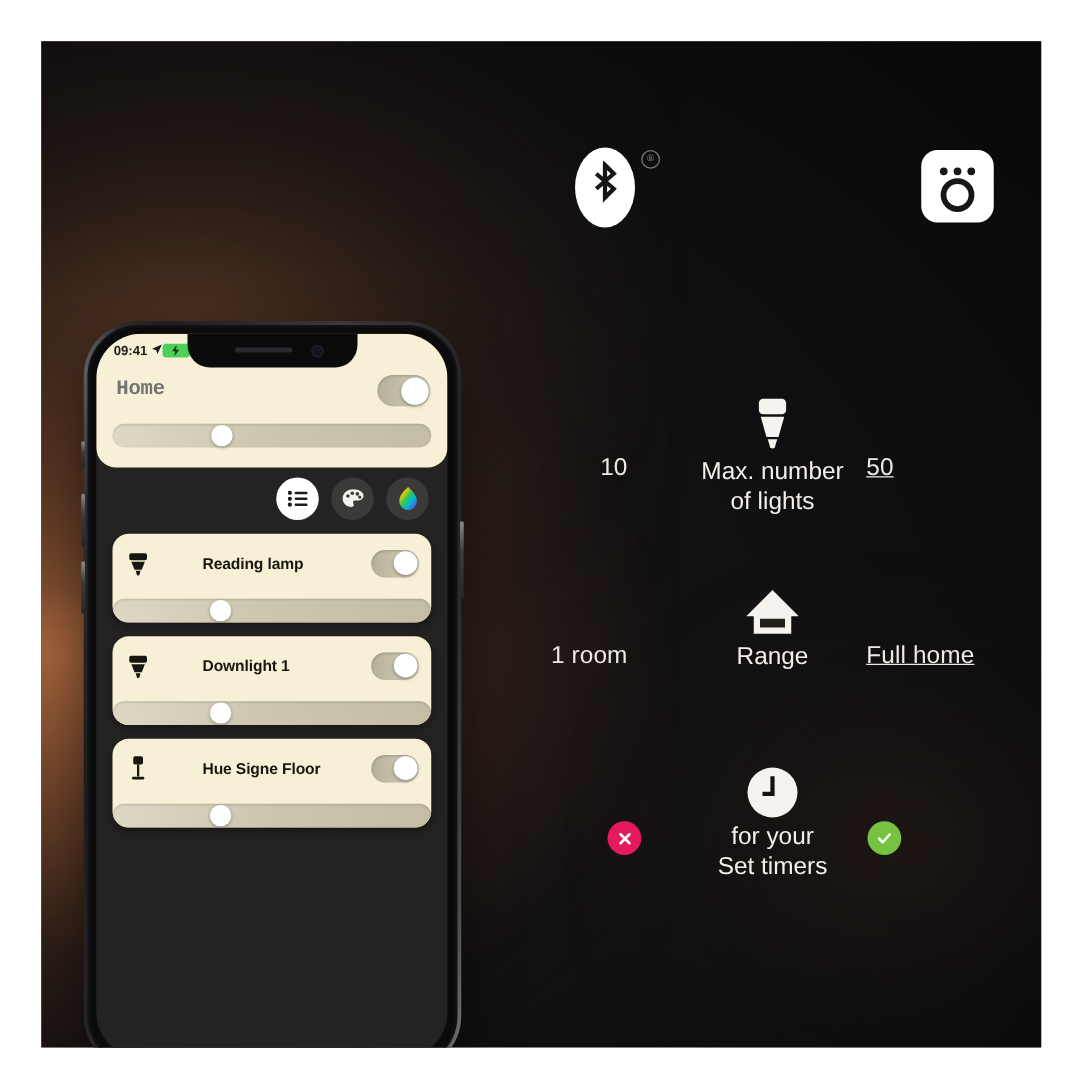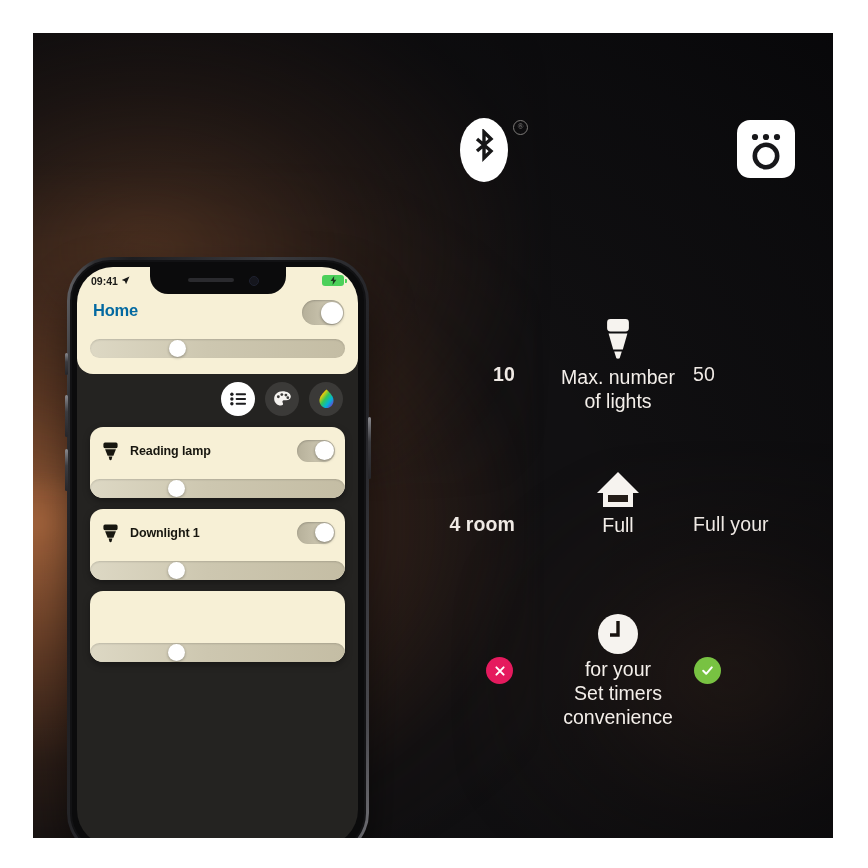--- a/index.html
+++ b/index.html
@@ -110,22 +110,22 @@
   }
 
   .cmp-row { position: absolute; left: 0; width: 430px; }
   .cmp-left, .cmp-right {
     position: absolute;
     color: #efe9e4;
     font-size: 19.5px;
     letter-spacing: .1px;
     white-space: nowrap;
   }
-  .cmp-left  { right: 318px; text-align: left; font-weight: bold; }
-  .cmp-right { left: 290px; text-align: center; }
+  .cmp-left  { right: 331px; text-align: left; }
+  .cmp-right { left: 290px; text-align: center; text-decoration: underline; }
   .cmp-mid {
     position: absolute;
     left: 108px;
     width: 214px;
     text-align: center;
     color: #f4efea;
     font-size: 19.5px;
     line-height: 24px;
   }
   .cmp-icon {
@@ -236,21 +236,20 @@
     background: #f7f0d6;
     border-radius: 0 0 16px 16px;
     z-index: 5;
   }
   .statusbar {
     position: absolute;
     left: 0; top: 0;
     width: 281px; height: 27px;
     display: flex;
     align-items: center;
-    justify-content: space-between;
     padding: 0 14px;
     box-sizing: border-box;
     font-size: 10.5px;
     font-weight: bold;
     color: #1a1a18;
   }
   .sb-left { display: flex; align-items: center; gap: 3px; }
   .battery {
     width: 22px; height: 11px;
     border-radius: 3px;
@@ -266,22 +265,23 @@
     right: -2.5px; top: 3.5px;
     width: 1.8px; height: 4px;
     border-radius: 0 1px 1px 0;
     background: #4cd05a;
   }
   .home-title {
     position: absolute;
     left: 16px; top: 34px;
     font-size: 16.5px;
     font-weight: bold;
-    color: #0369a1;
+    color: #737373;
     letter-spacing: -.2px;
+    font-family: Liberation Mono, monospace;
   }
   .big-toggle {
     position: absolute;
     right: 14px; top: 33px;
   }
   .toggle {
     width: 42px; height: 25px;
     border-radius: 13px;
     background: linear-gradient(90deg,#b6b09a 0%,#c9c3ad 55%,#d8d2bd 100%);
     position: relative;
@@ -368,20 +368,21 @@
     align-items: center;
     justify-content: center;
     flex: 0 0 40px;
   }
   .light-name {
     font-size: 12.5px;
     font-weight: bold;
     color: #17160f;
     letter-spacing: -.1px;
     flex: 1;
+    margin-left: 32px;
   }
   .light-toggle { margin-right: 10px; }
   .light-toggle .toggle { width: 38px; height: 22px; border-radius: 11px; }
   .light-toggle .toggle .knob { width: 19px; height: 19px; }
   .light-slider {
     position: absolute;
     left: 0; bottom: 0;
     width: 255px;
   }
   .light-slider .slider { border-radius: 10px; height: 19px; }
@@ -426,49 +427,48 @@
             <path d="M11.2 34.4 h7.6 l-1.6 5.2 a2.2 2.2 0 0 1 -4.4 0 z" fill="#f6f3ef"></path>
           </svg>
         </div>
         <div>Max. number</div>
         <div>of lights</div>
       </div>
       <div class="cmp-right" style="top:44px">50</div>
     </div>
 
     <div class="cmp-row" style="top:434px">
-      <div class="cmp-left" style="top:46px">4 room</div>
+      <div class="cmp-left" style="top:46px">1 room</div>
       <div class="cmp-mid">
         <div class="cmp-icon">
           <svg width="48" height="42" viewBox="0 0 48 42">
             <path d="M24 3 L45 24 L39 24 L39 38 L9 38 L9 24 L3 24 Z" fill="#f6f3ef"></path>
             <rect x="14" y="26" width="20" height="7" fill="#241d18"></rect>
           </svg>
         </div>
-        <div>Full</div>
-      </div>
-      <div class="cmp-right" style="top:46px">Full your</div>
+        <div>Range</div>
+      </div>
+      <div class="cmp-right" style="top:46px">Full home</div>
     </div>
 
     <div class="cmp-row" style="top:578px">
       <div class="mark-circle mark-x" style="left:83px; top:46px;">
         <svg width="14" height="14" viewBox="0 0 14 14">
           <path d="M3.4 3.4 L10.6 10.6 M10.6 3.4 L3.4 10.6" stroke="#ffffff" stroke-width="2" stroke-linecap="round"></path>
         </svg>
       </div>
       <div class="cmp-mid">
         <div class="cmp-icon">
           <svg width="42" height="42" viewBox="0 0 42 42">
             <circle cx="21" cy="21" r="20" fill="#f6f3ef"></circle>
             <path d="M21 8 L21 22 L13 22" fill="none" stroke="#18120e" stroke-width="3.4" stroke-linecap="butt" stroke-linejoin="miter"></path>
           </svg>
         </div>
         <div>for your</div>
         <div>Set timers</div>
-        <div>convenience</div>
       </div>
       <div class="mark-circle mark-v" style="left:291px; top:46px;">
         <svg width="15" height="15" viewBox="0 0 15 15">
           <path d="M3.2 7.8 L6.2 10.8 L11.8 4.4" fill="none" stroke="#ffffff" stroke-width="2" stroke-linecap="round" stroke-linejoin="round"></path>
         </svg>
       </div>
     </div>
   </div>
 
   <div id="phone">
@@ -599,20 +599,35 @@
                   </div>
                 </div>
               </div>
               <div class="light-slider">
                 <div class="slider">
                   <div class="knob" style="left:78px"></div>
                 </div>
               </div>
             </div>
             <div class="light-card">
+              <div class="light-top">
+                <div class="light-icon">
+                  <svg width="15" height="21" viewBox="0 0 15 21">
+                    <rect x="3.6" y="1" width="7.8" height="6.6" rx="1.4" fill="#17160f"></rect>
+                    <rect x="6.6" y="7.6" width="1.8" height="9.6" fill="#17160f"></rect>
+                    <rect x="2.6" y="17.4" width="9.8" height="2.2" rx="1.1" fill="#17160f"></rect>
+                  </svg>
+                </div>
+                <div class="light-name">Hue Signe Floor</div>
+                <div class="light-toggle">
+                  <div class="toggle">
+                    <div class="knob"></div>
+                  </div>
+                </div>
+              </div>
               <div class="light-slider">
                 <div class="slider">
                   <div class="knob" style="left:78px"></div>
                 </div>
               </div>
             </div>
           </div>
 
       </div>
     </div>

